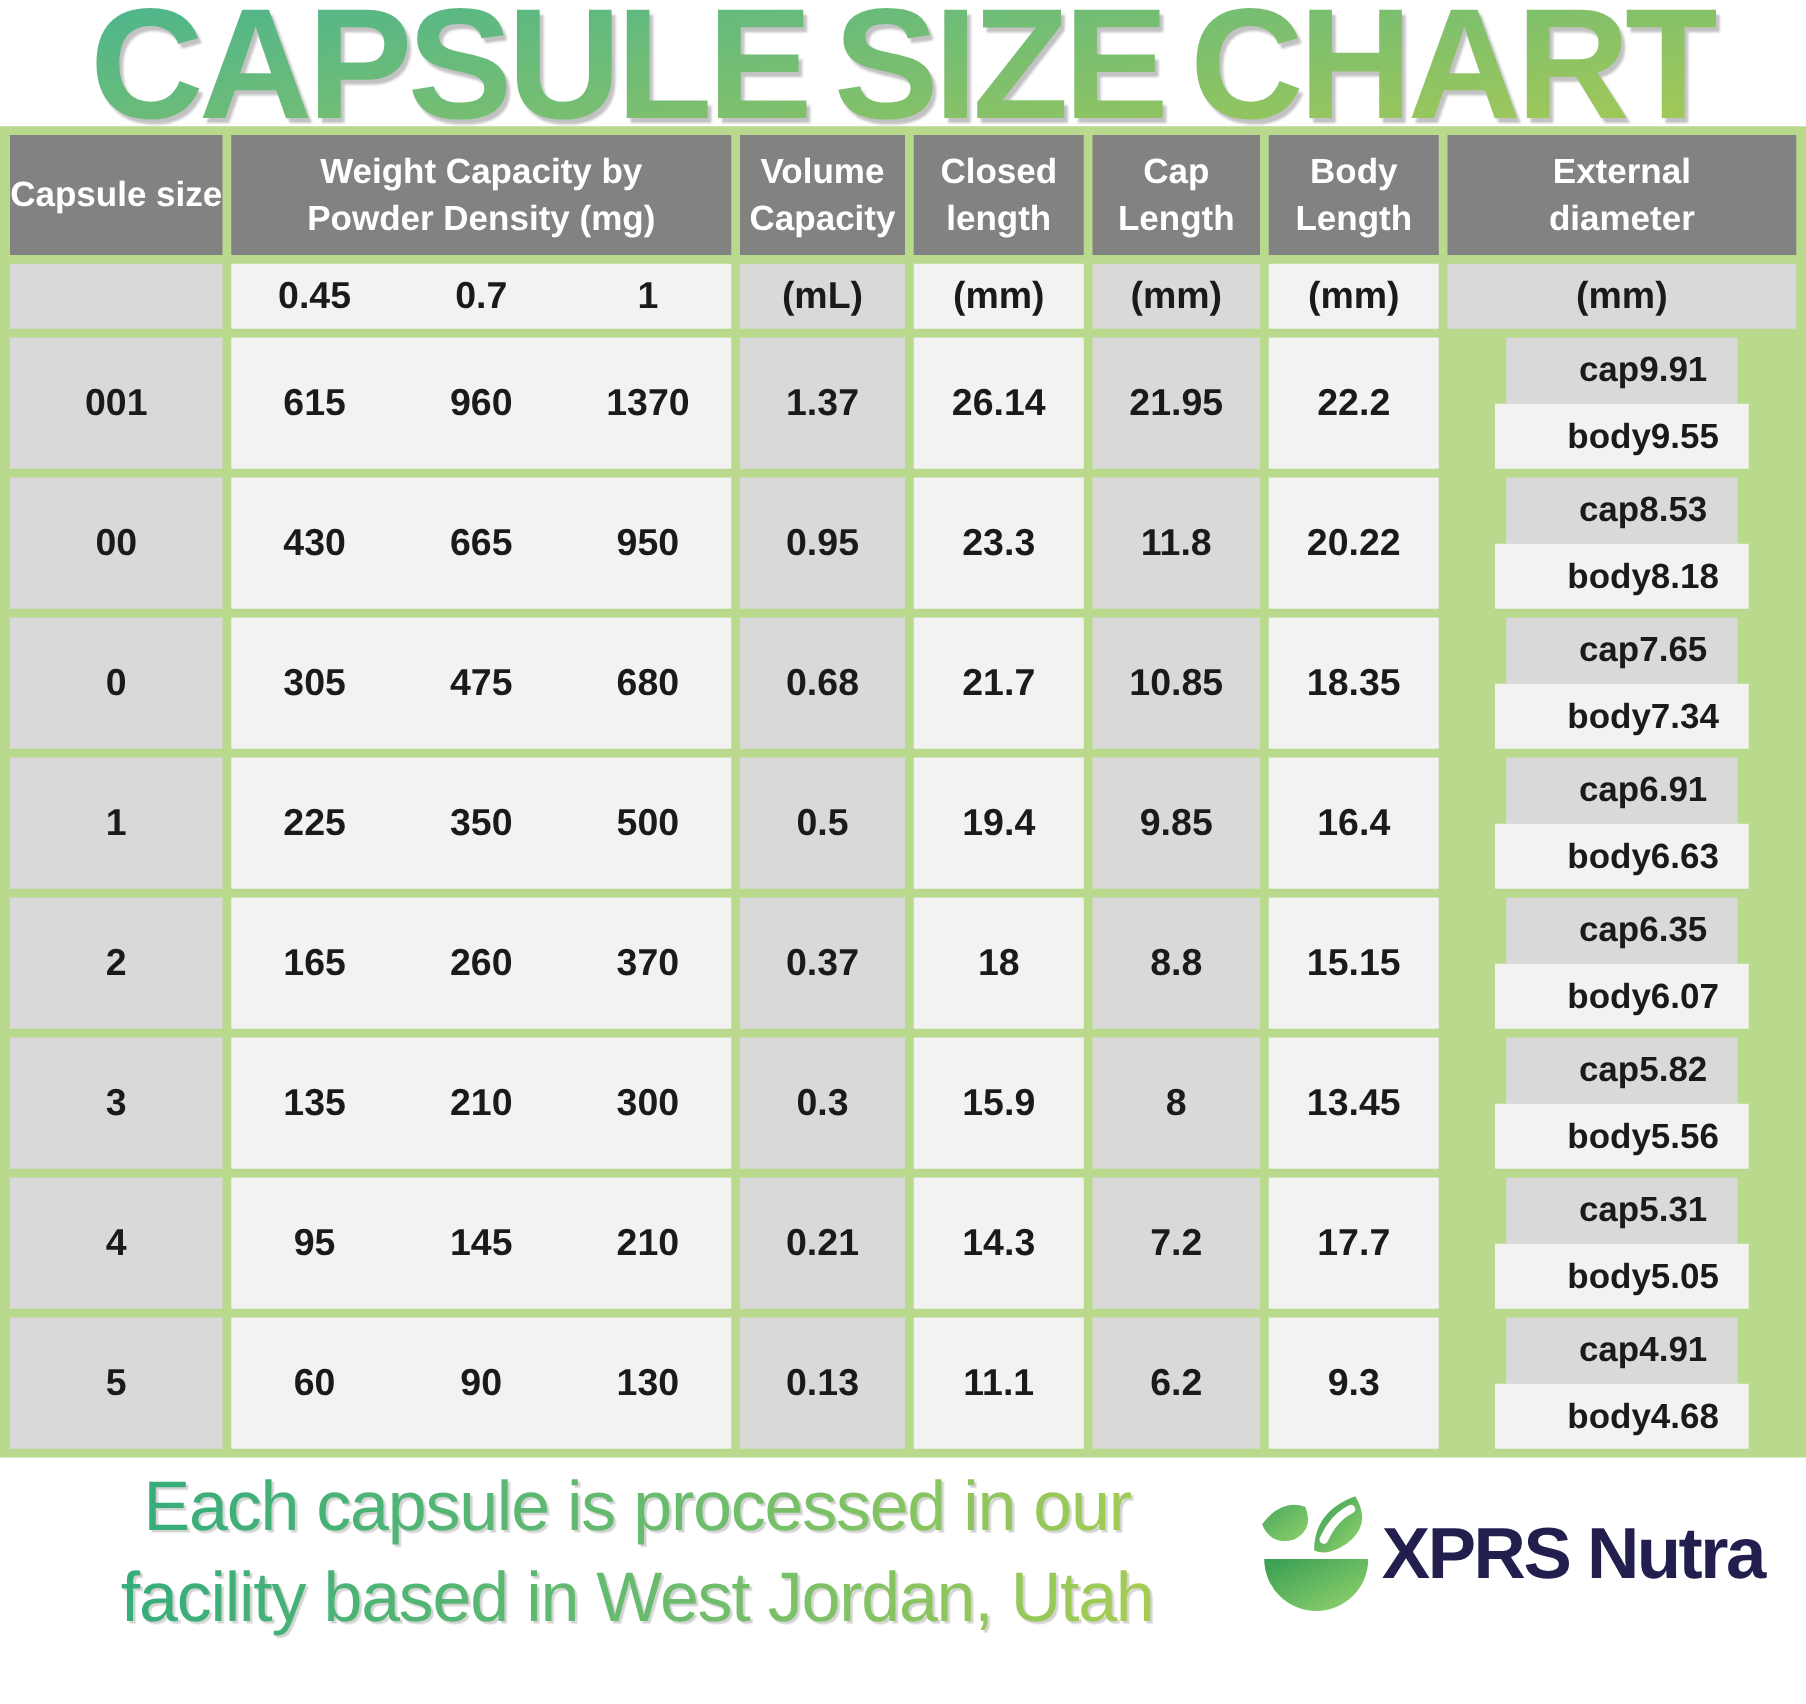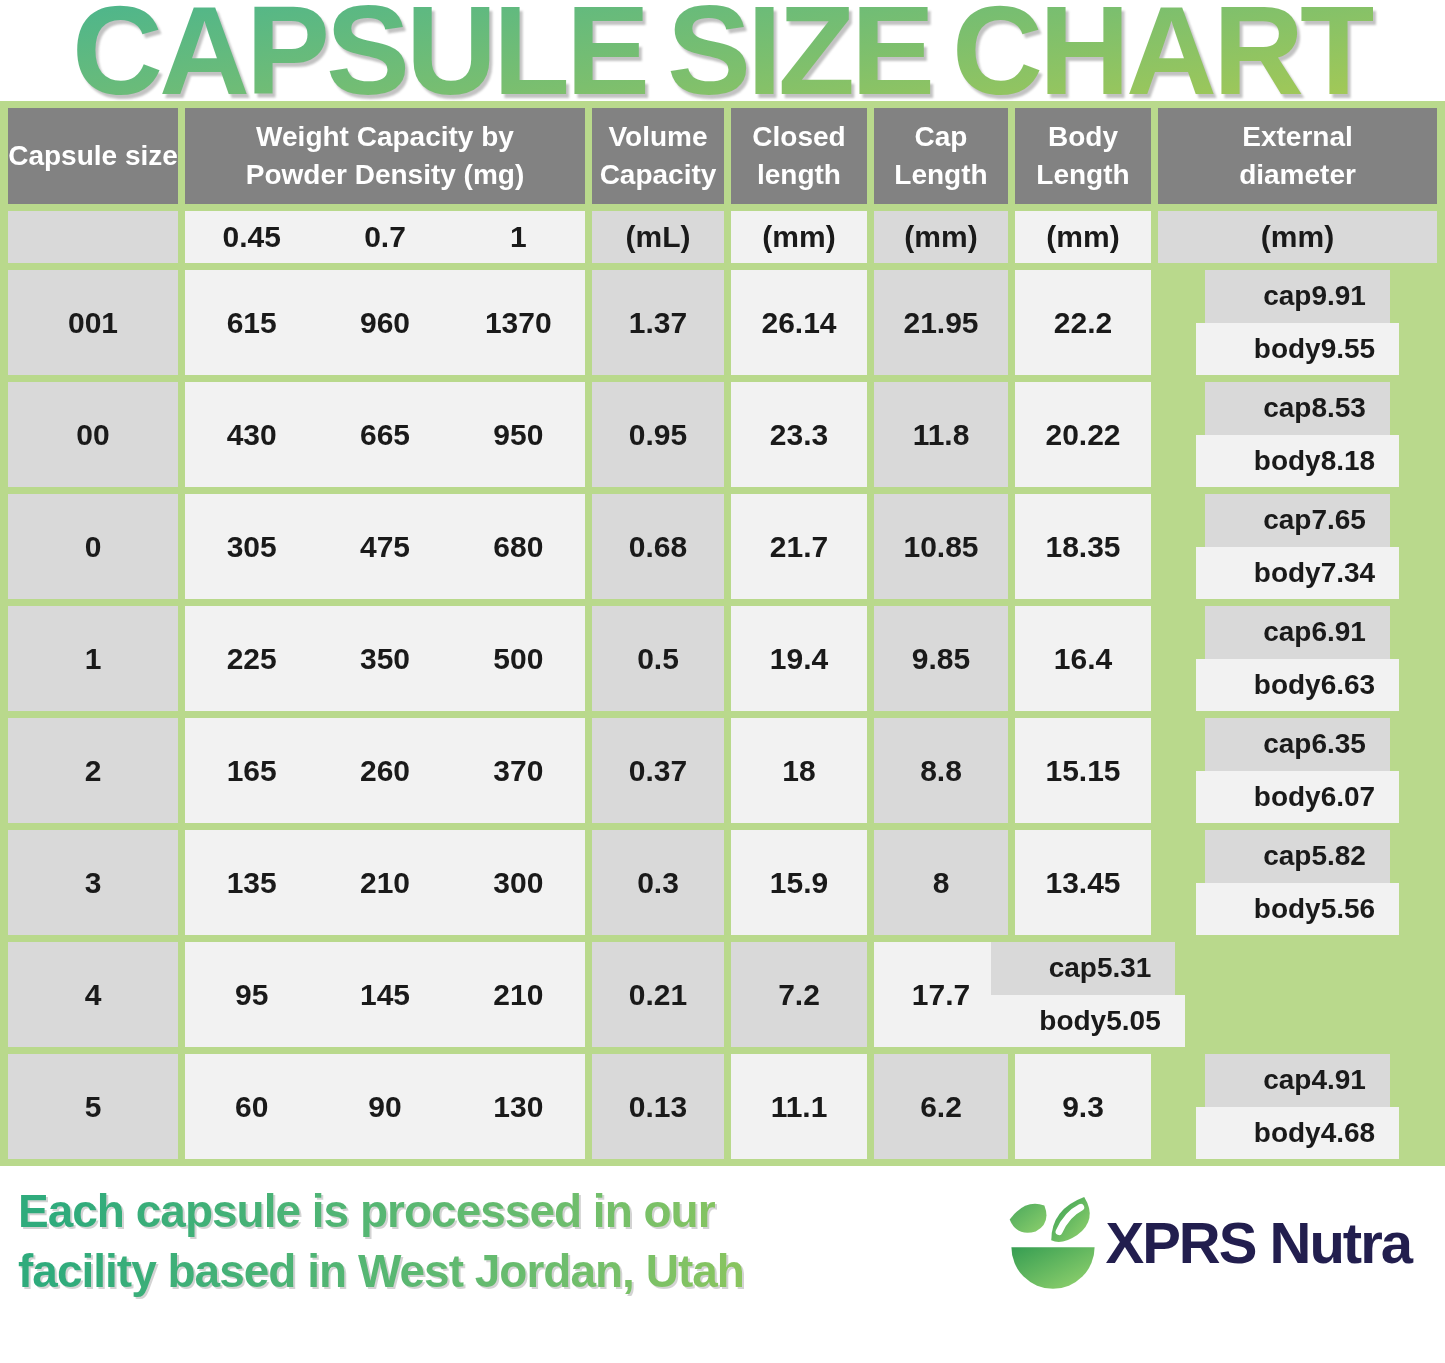--- a/index.html
+++ b/index.html
@@ -98,23 +98,23 @@
 
   
   .footer {
     height: 158px;
     display: flex;
     align-items: center;
     padding: 8px 28px 14px 18px;
   }
   .tagline {
     flex: 1;
-    text-align: left;
-    font-size: 46px;
-    font-weight: 700;
+    text-align: center;
+    font-size: 56px;
+    font-weight: 400;
     letter-spacing: -1px;
     line-height: 1.3;
     background: linear-gradient(100deg, #2fab7c 5%, #6dbd6d 55%, #aace4f 95%);
     -webkit-background-clip: text;
     background-clip: text;
     -webkit-text-fill-color: transparent;
     color: transparent;
     filter: drop-shadow(2px 2px 0px rgba(130,130,130,0.35));
   }
   .brand {
@@ -309,20 +309,21 @@
     </div>
 
     <div class="trow data-row">
       <div class="cell gray">4</div>
       <div class="cell light weight-cell">
         <span class="wpart">95</span>
         <span class="wpart">145</span>
         <span class="wpart">210</span>
       </div>
       <div class="cell gray">0.21</div>
+      <div class="cell light">14.3</div>
       <div class="cell gray">7.2</div>
       <div class="cell light">17.7</div>
       <div class="cell ext-cell">
         <div class="ext-half gray">
           <span>cap</span>
           <span>5.31</span>
         </div>
         <div class="ext-half light">
           <span>body</span>
           <span>5.05</span>

